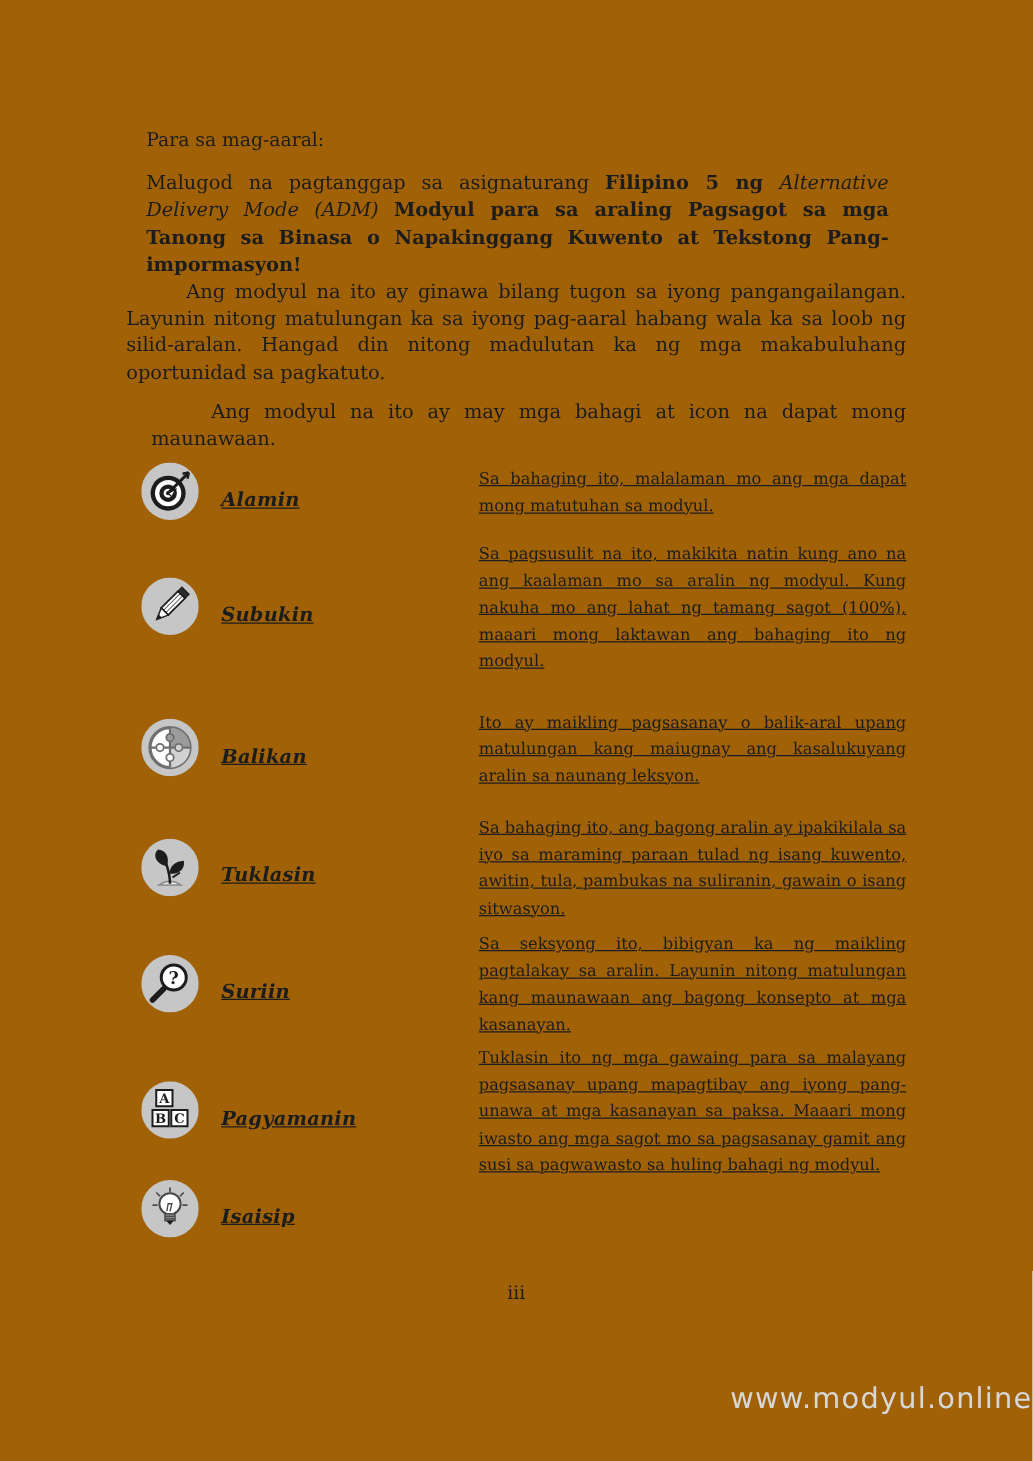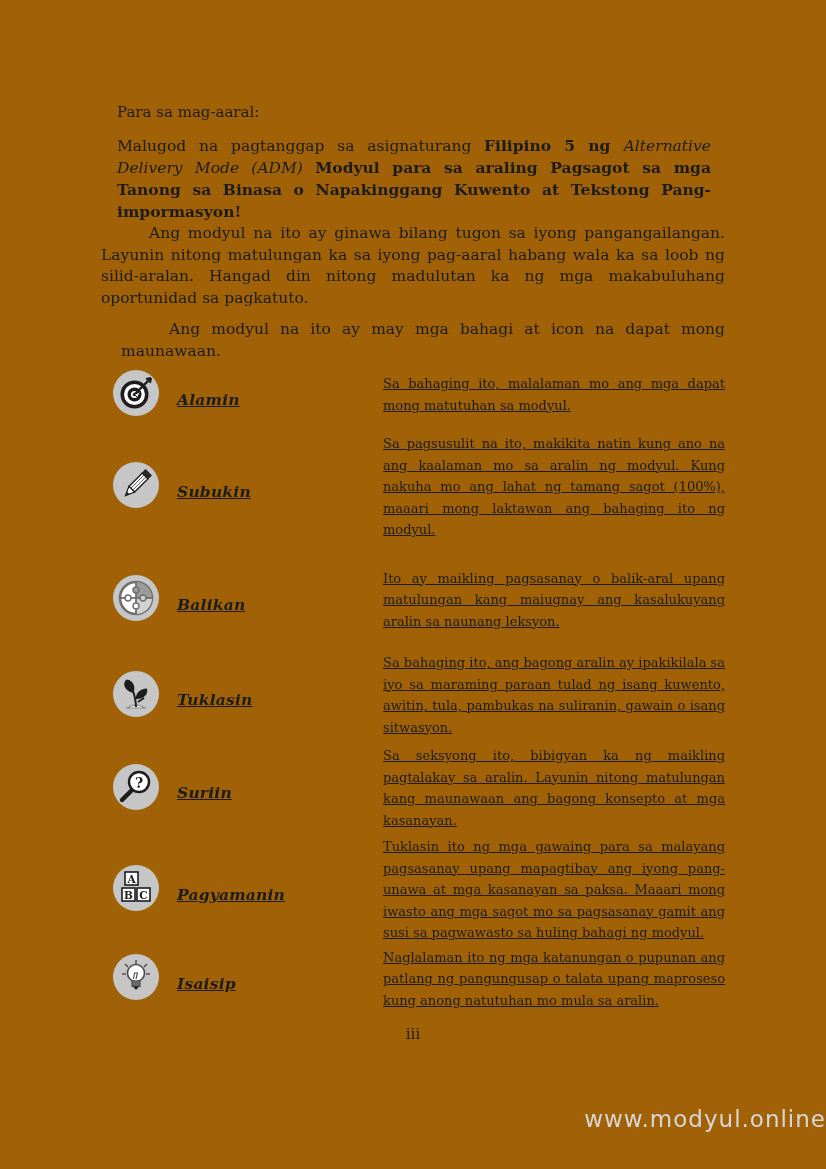--- a/index.html
+++ b/index.html
@@ -196,21 +196,20 @@
             </g>
             <circle cx="23" cy="19" r="8.5" fill="#ffffff" stroke="#4a4a4a" stroke-width="1.6"></circle>
             <path d="M20.5 25 L21.5 19 L24.5 19 L23 25" fill="none" stroke="#4a4a4a" stroke-width="1.1"></path>
             <rect x="19" y="27" width="8" height="5.5" fill="#8a8a8a" stroke="#4a4a4a" stroke-width="1.2"></rect>
             <line x1="19" y1="29" x2="27" y2="29" stroke="#4a4a4a" stroke-width="1"></line>
             <line x1="19" y1="31" x2="27" y2="31" stroke="#4a4a4a" stroke-width="1"></line>
             <polygon points="20,32.5 26,32.5 23,36" fill="#1c1c1c"></polygon>
           </svg>
         </div>
         <div class="cell-label">Isaisip</div>
-        <div class="cell-desc">Naglalaman ito ng mga katanungan o pupunan ang patlang ng pangungusap o talata upang maproseso kung anong natutuhan mo mula sa aralin.</div>
       </div>
 
     </div>
   </div>
 
   <div class="page-number">iii</div>
   <div class="watermark">www.modyul.online</div>
 </div>
 
 </body></html>

